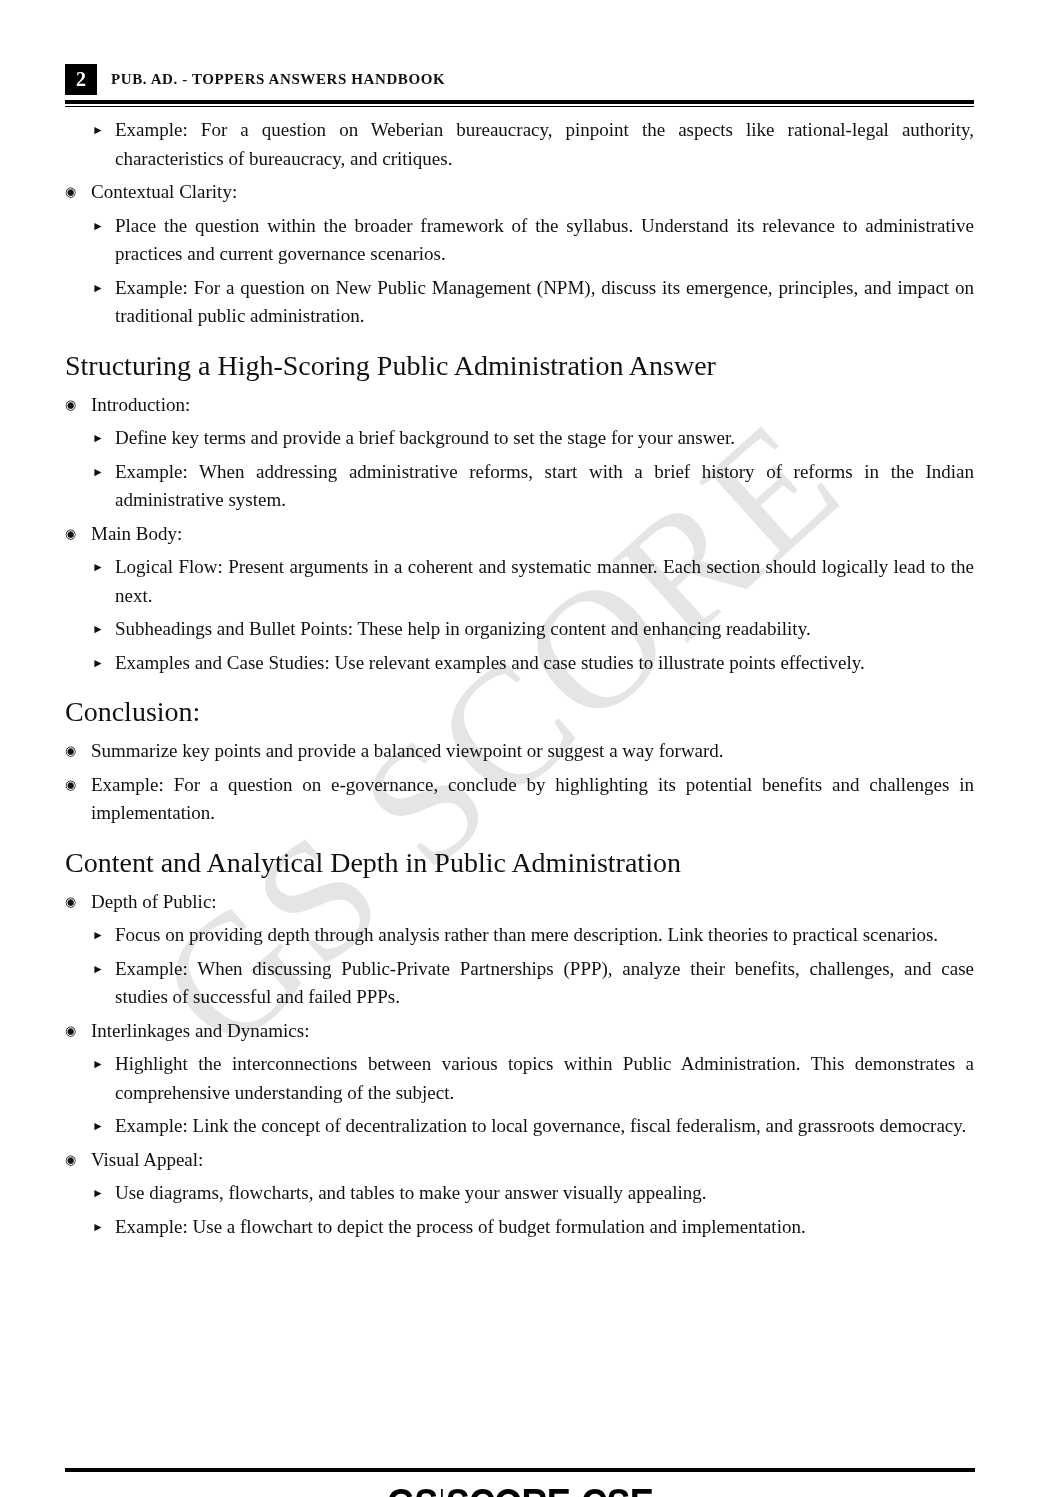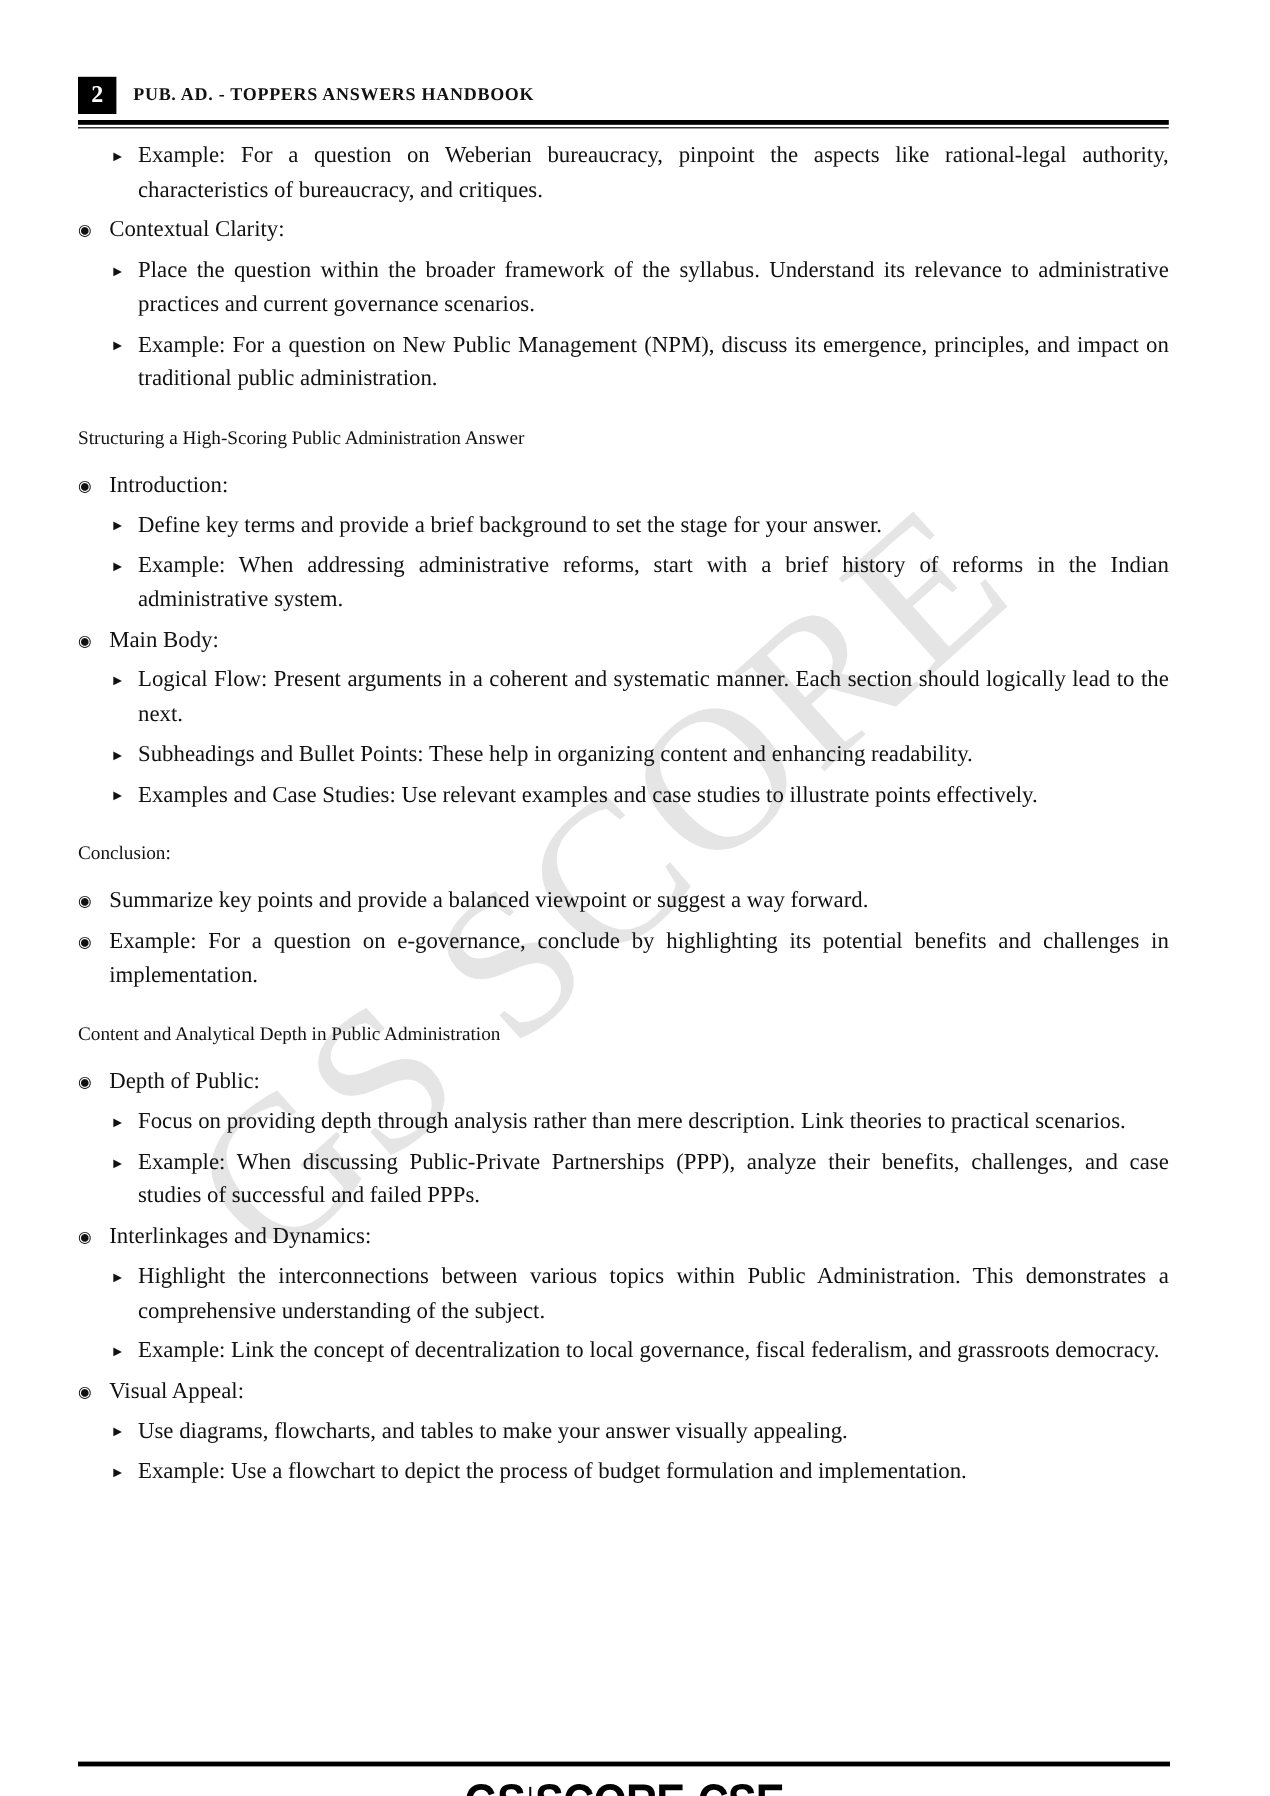--- a/index.html
+++ b/index.html
@@ -47,21 +47,21 @@
   .rule-thin  { height: 1px; background: #000000; margin-top: 2px; }
 
   .doc { margin-top: 9px; font-size: 19px; line-height: 28.5px; }
   .row { display: flex; margin-bottom: 5px; }
   .row .txt { flex: 1; text-align: justify; }
   .l1 .marker { flex: 0 0 26px; font-size: 13px; line-height: 28.5px; }
   .l2 { padding-left: 27px; }
   .l2 .marker { flex: 0 0 23px; font-size: 12px; line-height: 28.5px; }
   .b { font-weight: normal; }
   .h2 {
-    font-size: 16px; font-weight: bold;
+    font-size: 28px; font-weight: bold;
     line-height: 30px;
     margin: 20px 0 10px 0;
   }
   .doc > .h2:first-child, .doc > .row:first-child { margin-top: 0; }
 
   .footer {
     position: absolute;
     left: 65px; right: 83px; top: 1468px;
     z-index: 1;
   }

